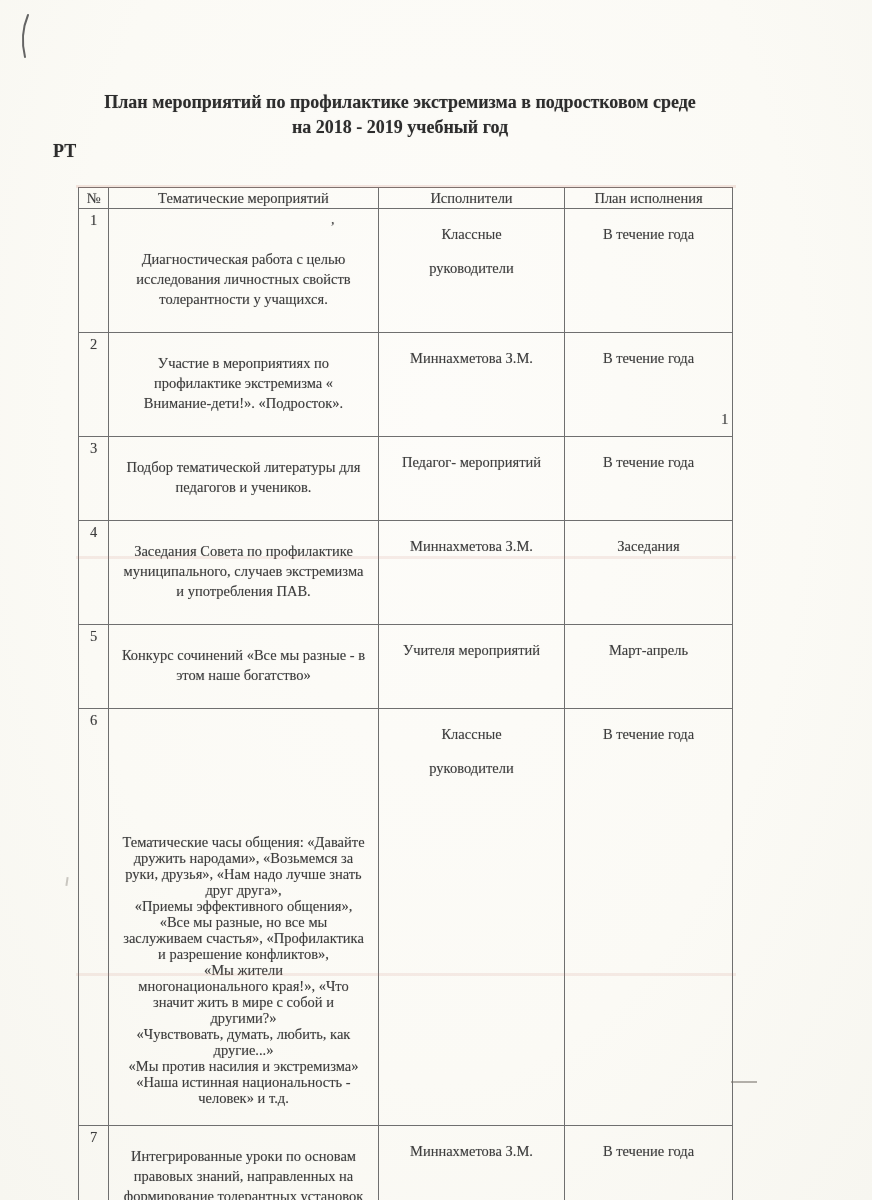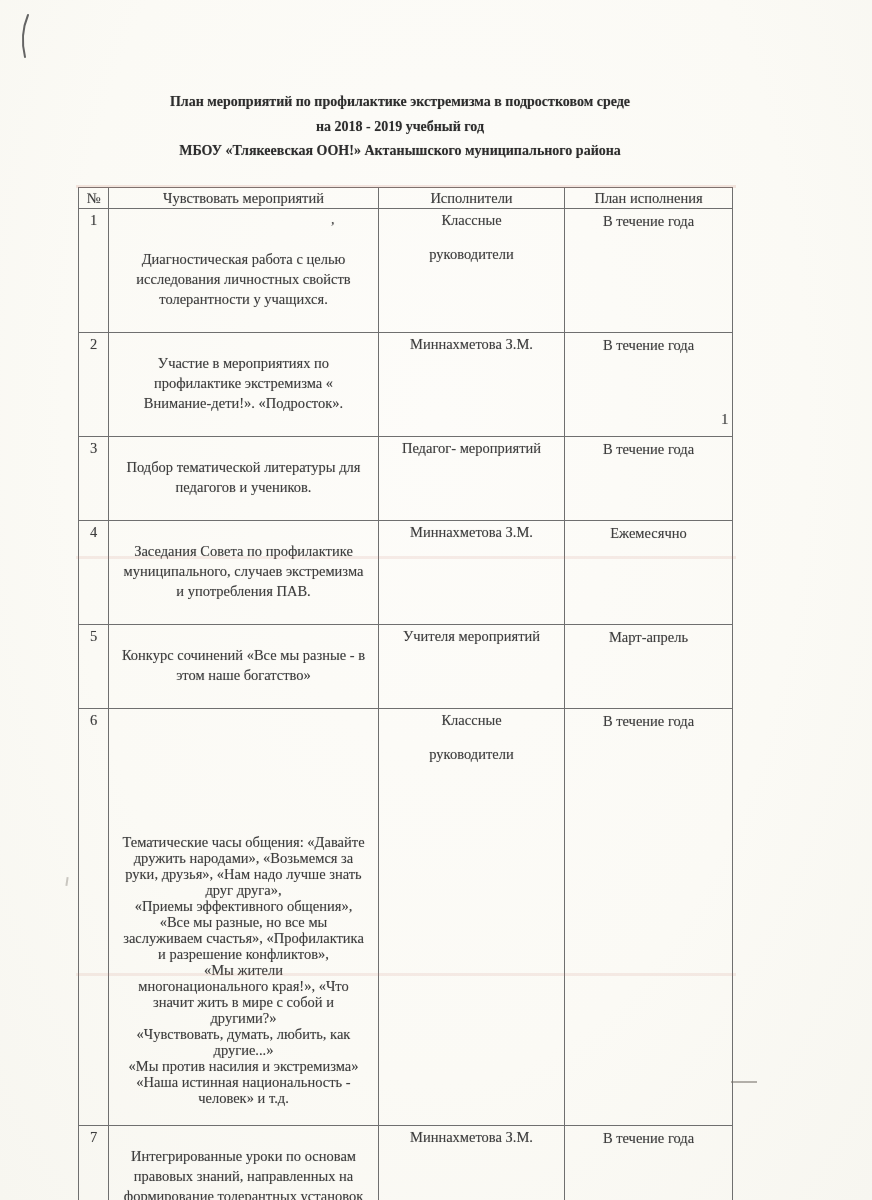--- a/index.html
+++ b/index.html
@@ -17,21 +17,21 @@
   
   .pen-stroke { position: absolute; left: 18px; top: 13px; }
 
   
   .title {
     position: absolute;
     left: 53px;
     top: 90px;
     width: 694px;
     font-weight: bold;
-    font-size: 14px;
+    font-size: 18px;
     line-height: 24.5px;
     color: #2d2d2d;
     text-shadow: 0 0 1px rgba(45,45,45,0.35);
   }
   .t-center { text-align: center; }
   .t-left   { text-align: left; }
 
   
   .plan-table {
     position: absolute;
@@ -48,22 +48,22 @@
   .plan-table th, .plan-table td { border: 1px solid #6f6f6f; overflow: hidden; }
   .plan-table th {
     font-weight: normal;
     text-align: center;
     vertical-align: middle;
     padding: 0;
     height: 20px;
   }
   .c-num  { vertical-align: top; text-align: center; padding-top: 1px; }
   .c-act  { vertical-align: bottom; text-align: center; padding: 0 2px 3px 2px; white-space: pre-line; position: relative; }
-  .c-exec { vertical-align: top; text-align: center; padding-top: 3px; white-space: pre-line; line-height: 17px; }
-  .c-term { vertical-align: top; text-align: center; padding-top: 2px; }
+  .c-exec { vertical-align: top; text-align: center; padding-top: 17px; white-space: pre-line; line-height: 17px; }
+  .c-term { vertical-align: top; text-align: center; padding-top: 15px; }
   .lh19   { line-height: 16px; }
 
   .stray-comma {
     position: absolute;
     left: 222px;
     top: 1px;
     font-size: 14px;
     color: #4a4a4a;
   }
 
@@ -98,34 +98,34 @@
 
 <div class="page">
 
   <svg class="pen-stroke" width="14" height="46" viewBox="0 0 14 46">
     <path d="M10,2 C5,14 3,28 7,44" fill="none" stroke="#4a4a4a" stroke-width="2" stroke-linecap="round" opacity="0.85"></path>
   </svg>
 
   <div class="title">
     <div class="t-center">План мероприятий по профилактике экстремизма в подростковом среде</div>
     <div class="t-center">на 2018 - 2019 учебный год</div>
-    <div class="t-center">МБОУ «Тлякеевская ООН!» Актанышского муниципального района</div>
+    <div class="t-left">РТ</div>
   </div>
 
   <table class="plan-table">
     <colgroup>
       <col style="width:30px">
         <col style="width:270px">
         <col style="width:186px">
         <col style="width:168px">
     </colgroup>
     <thead>
       <tr style="height:20px">
         <th>№</th>
-        <th>Чувствовать мероприятий</th>
+        <th>Тематические мероприятий</th>
         <th>Исполнители</th>
         <th>План исполнения</th>
       </tr>
     </thead>
     <tbody>
       <tr style="height:86px">
         <td class="c-num">1</td>
         <td class="c-act">
           <span class="stray-comma">,</span>
           <div>Диагностическая работа с целью
@@ -157,21 +157,21 @@
         <td class="c-term">В течение года</td>
       </tr>
       <tr style="height:79px">
         <td class="c-num">4</td>
         <td class="c-act">
           <div>Заседания Совета по профилактике
 муниципального, случаев экстремизма
 и употребления ПАВ.</div>
         </td>
         <td class="c-exec">Миннахметова З.М.</td>
-        <td class="c-term">Ежемесячно</td>
+        <td class="c-term">Заседания</td>
       </tr>
       <tr style="height:40px">
         <td class="c-num">5</td>
         <td class="c-act">
           <div>Конкурс сочинений «Все мы разные - в
 этом наше богатство»</div>
         </td>
         <td class="c-exec">Учителя мероприятий</td>
         <td class="c-term">Март-апрель</td>
       </tr>

